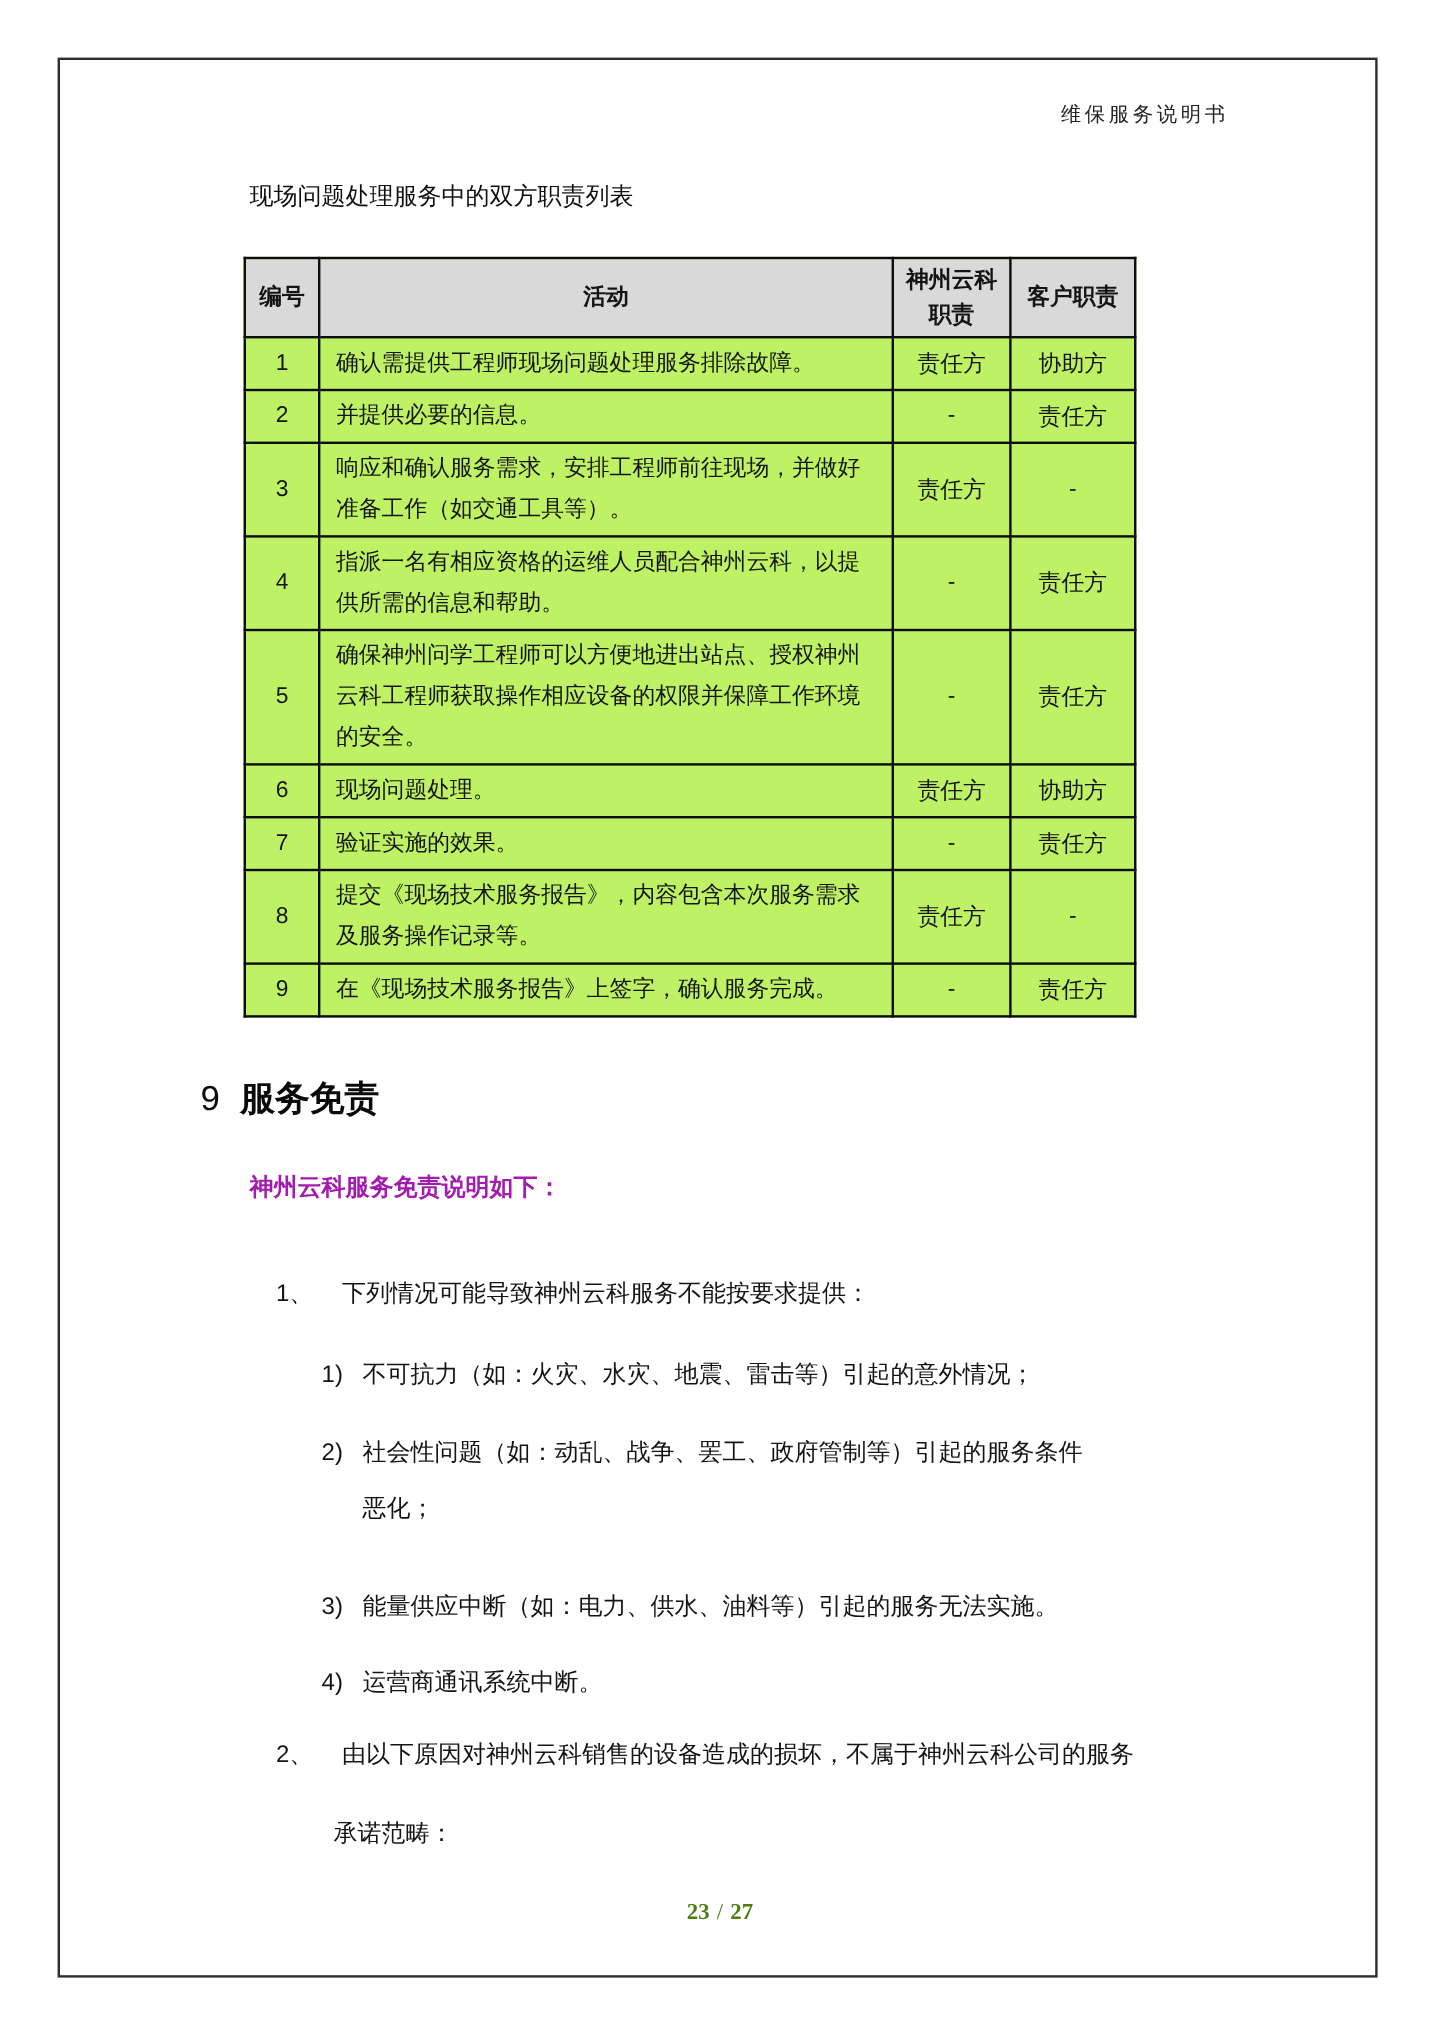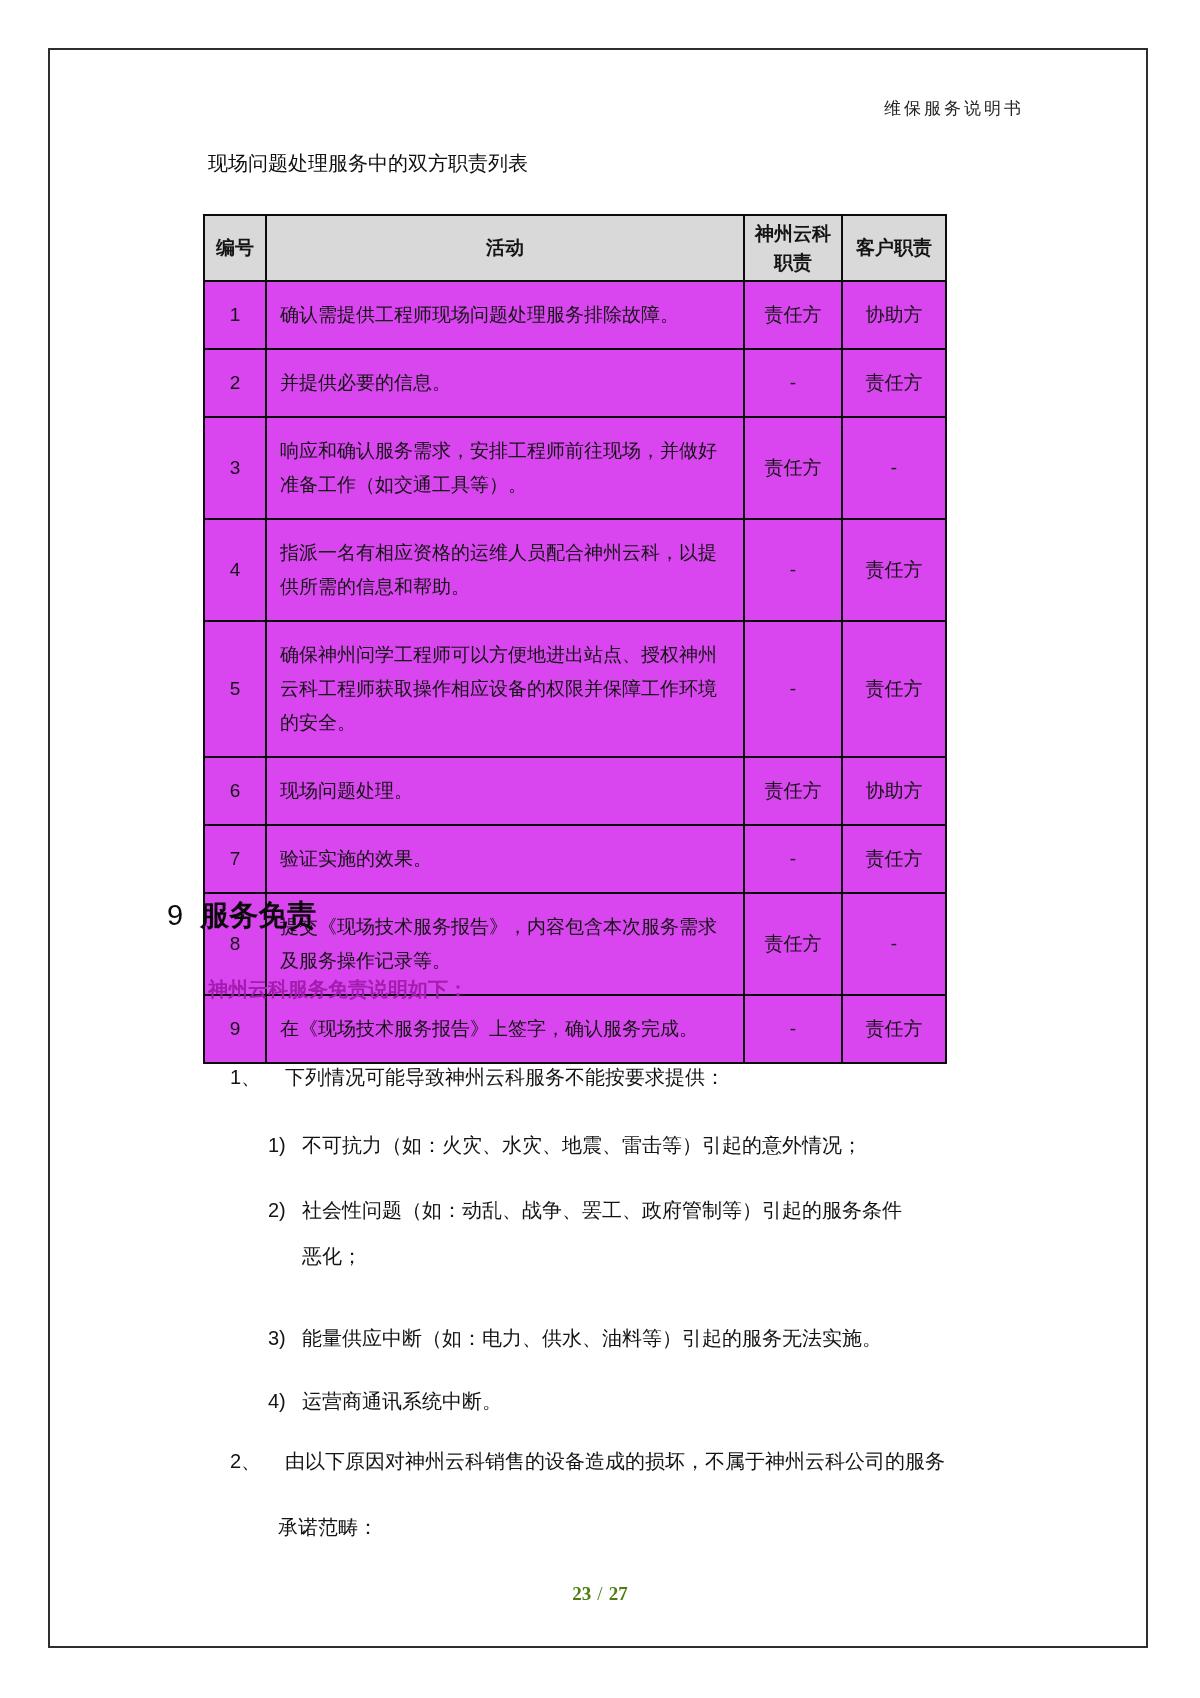--- a/index.html
+++ b/index.html
@@ -8,39 +8,39 @@
     font-family:"Liberation Sans","DejaVu Sans",sans-serif; color:#111;
     overflow:hidden;
   }
   .page-border {
     position:absolute; left:48px; top:48px; width:1100px; height:1600px;
     border:2px solid #2e2e2e; box-sizing:border-box;
   }
   .doc-header {
     position:absolute; top:84px; right:176px;
     font-family:"Liberation Serif","DejaVu Serif",serif;
-    font-size:17px; color:#222; letter-spacing:3px;margin-top:13px;
+    font-size:17px; color:#222; letter-spacing:3px;
   }
   .table-caption {
     position:absolute; left:208px; top:150px; font-size:20px; color:#0f0f0f;
   }
   table.resp-table {
     position:absolute; left:203px; top:214px; width:742px;
-    border-collapse:collapse; table-layout:fixed; background:#d946ef;
+    border-collapse:collapse; table-layout:fixed; background:#bef264;
   }
   .resp-table th, .resp-table td {
     border:2px solid #0c0c0c; box-sizing:border-box; font-size:19px; color:#141414;
   }
   .resp-table th {
     background:#d9d9d9; font-weight:700; text-align:center;
     height:66px; line-height:1.55; padding:2px 4px;
   }
   .resp-table td { padding:2px 6px; }
   .resp-table td.no, .resp-table td.role { text-align:center; }
-  .resp-table td.act { text-align:left; padding:16px 13px; line-height:34px; }
+  .resp-table td.act { text-align:left; padding:4px 13px; line-height:34px; }
   tr.h1 td { height:44px; }
   tr.h2 td { height:76px; }
   tr.h3 td { height:104px; }
   .col-no  { width:62px; }
   .col-act { width:478px; }
   .col-vnd { width:98px; }
   .col-cst { width:104px; }
 
   .section-heading {
     position:absolute; left:167px; top:896px; font-size:29px; color:#0a0a0a;

